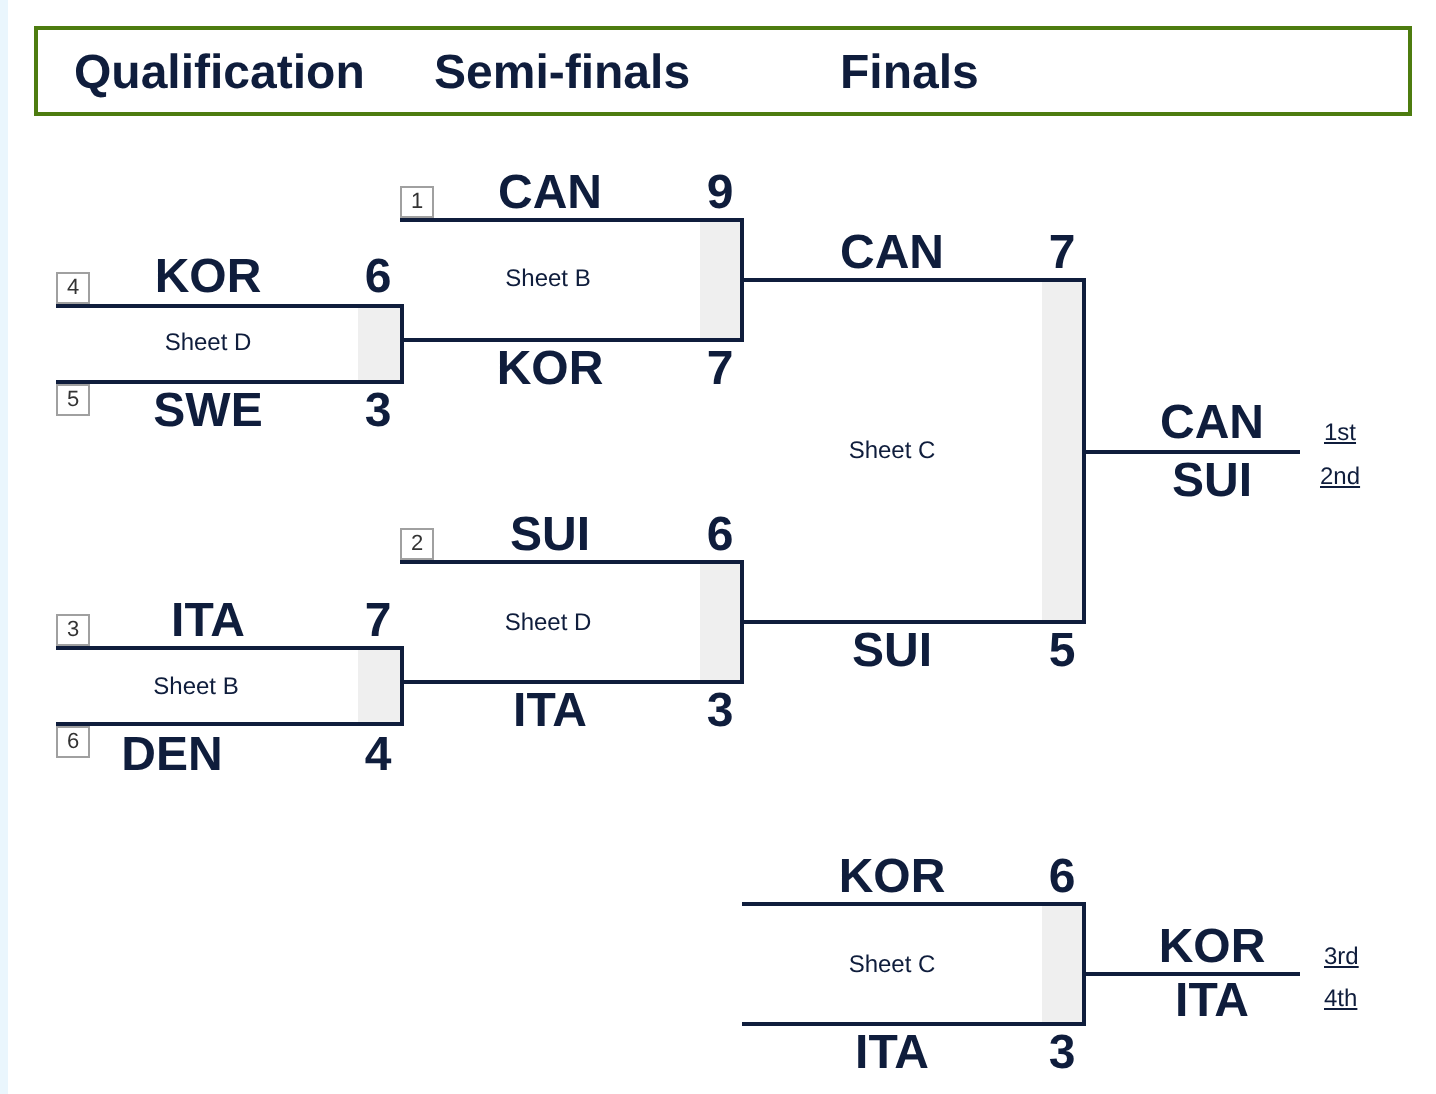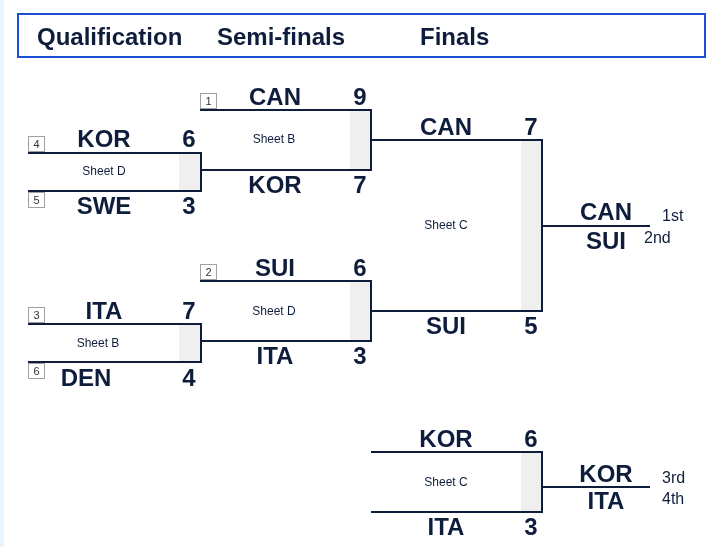--- a/index.html
+++ b/index.html
@@ -5,21 +5,21 @@
   html, body { margin:0; padding:0; }
   body {
     width:718px; height:547px; position:relative; overflow:hidden;
     background:#ffffff;
     font-family:"Liberation Sans", sans-serif;
     color:#0f1d3c;
   }
   .left-strip { position:absolute; left:0; top:0; width:4px; height:547px; background:#eaf6fd; }
   .header {
     position:absolute; left:17px; top:13px; width:685px; height:41px;
-    border:2px solid #1d4ed8; box-sizing:content-box;
+    border:2px solid #4d7c0f; box-sizing:content-box;
   }
   .round-title {
     position:absolute; top:8px; font-size:24px; font-weight:bold; color:#0f1d3c; white-space:nowrap;
   }
   .hline { position:absolute; height:2px; background:#0f1d3c; }
   .vline { position:absolute; width:2px; background:#0f1d3c; }
   .gray { position:absolute; background:#efefef; }
   .team {
     position:absolute; font-size:24px; font-weight:bold; color:#0f1d3c;
     text-align:center; width:100px; white-space:nowrap; line-height:26px;
@@ -28,21 +28,21 @@
     position:absolute; font-size:24px; font-weight:bold; color:#0f1d3c;
     text-align:center; width:30px; line-height:26px;
   }
   .sheet {
     position:absolute; font-size:12px; color:#0f1d3c; text-align:center; width:120px; line-height:14px;
   }
   .seed {
     position:absolute; width:15px; height:14px; border:1px solid #a0a0a0;
     font-size:11px; line-height:14px; text-align:center; color:#333; background:#fff;
   }
-  .place { position:absolute; font-size:16px; color:#0f1d3c; line-height:14px; }
+  .place { position:absolute; font-size:12px; color:#0f1d3c; line-height:14px;text-decoration:underline; }
 </style>
 </head>
 <body>
 
 <div class="left-strip"></div>
 
 <div class="header">
   <div class="round-title" style="left:18px;">Qualification</div>
   <div class="round-title" style="left:401px;">Finals</div>
   <div class="round-title" style="left:198px;">Semi-finals</div>
@@ -113,21 +113,21 @@
   <div class="sheet" style="left:386px; top:218px;">Sheet C</div>
   <div class="team" style="left:396px; top:313px;">SUI</div>
   <div class="score" style="left:516px; top:313px;">5</div>
 </div>
 
 <div>
   <div class="hline" style="left:541px; top:225px; width:109px;"></div>
   <div class="team" style="left:556px; top:199px;">CAN</div>
   <div class="team" style="left:556px; top:228px;">SUI</div>
   <div class="place" style="left:662px; top:209px;">1st</div>
-  <div class="place" style="left:644px; top:231px;">2nd</div>
+  <div class="place" style="left:660px; top:231px;">2nd</div>
 </div>
 
 <div>
   <div class="gray" style="left:521px; top:453px; width:21px; height:59px;"></div>
   <div class="hline" style="left:371px; top:451px; width:172px;"></div>
   <div class="hline" style="left:371px; top:511px; width:172px;"></div>
   <div class="vline" style="left:541px; top:451px; height:62px;"></div>
   <div class="team" style="left:396px; top:426px;">KOR</div>
   <div class="score" style="left:516px; top:426px;">6</div>
   <div class="sheet" style="left:386px; top:475px;">Sheet C</div>

